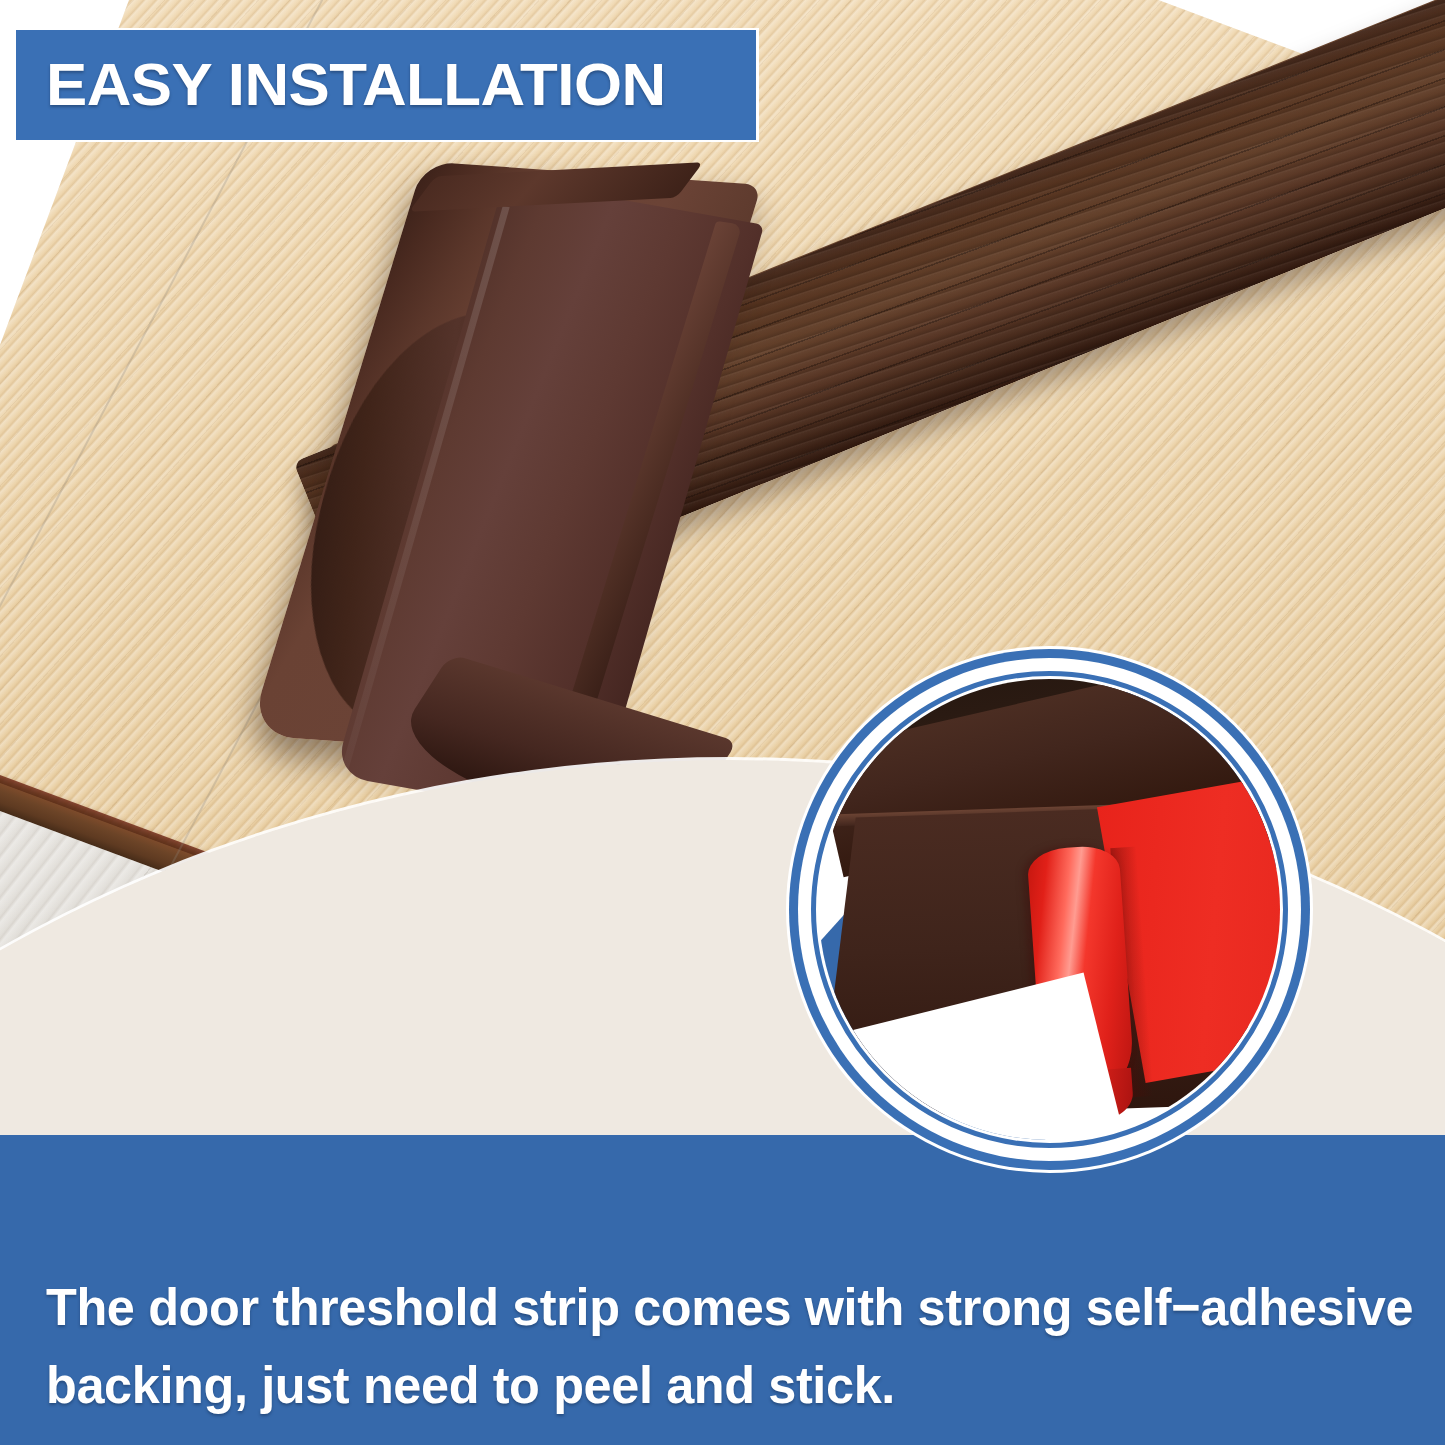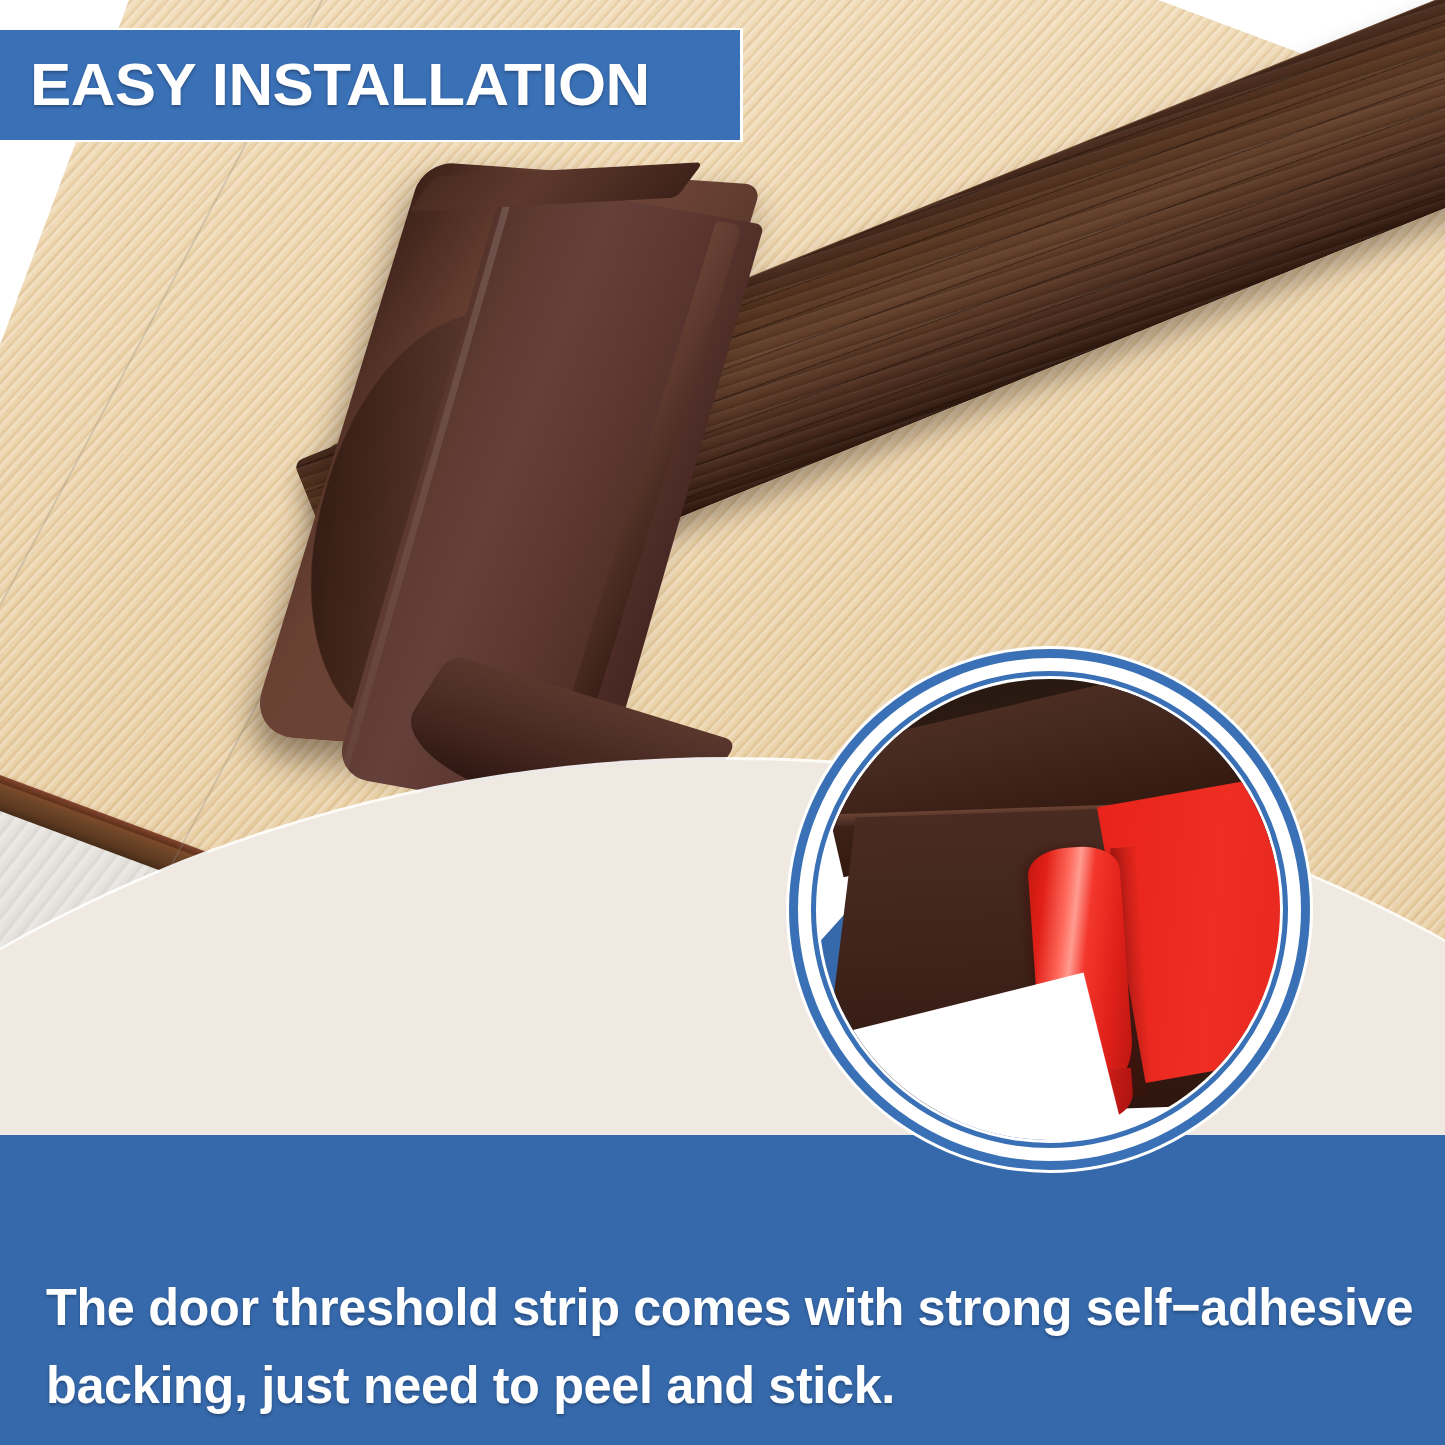--- a/index.html
+++ b/index.html
@@ -174,21 +174,21 @@
   }
 
   
   .blue-panel{
     position:absolute;left:0;top:1135px;width:1445px;height:310px;
     background:#3669ab;
   }
 
   
   .banner{
-    position:absolute;left:0;top:28px;width:740px;height:110px;
+    position:absolute;left:16px;top:28px;width:740px;height:110px;
     background:#3a70b5;
     border-right:3px solid #ffffff;
     border-top:2px solid #ffffff;
     border-bottom:2px solid #ffffff;
     display:flex;align-items:center;
   }
   .banner-title{
     color:#ffffff;
     font-family:"Liberation Sans",sans-serif;
     font-weight:700;

